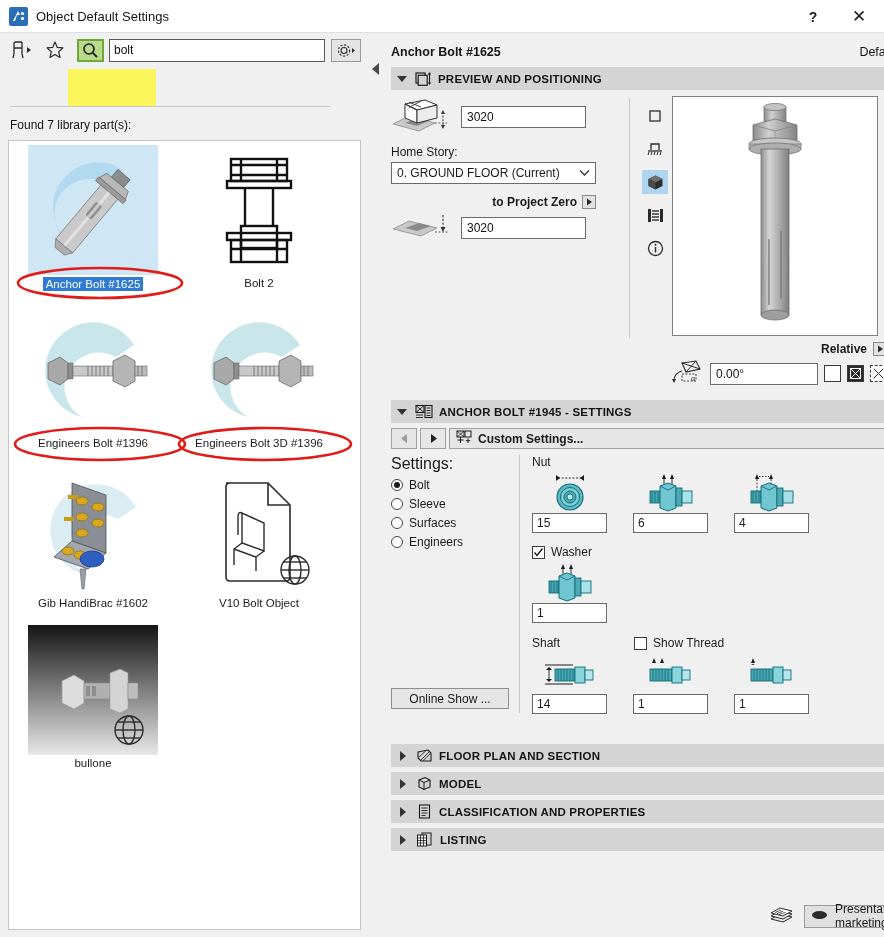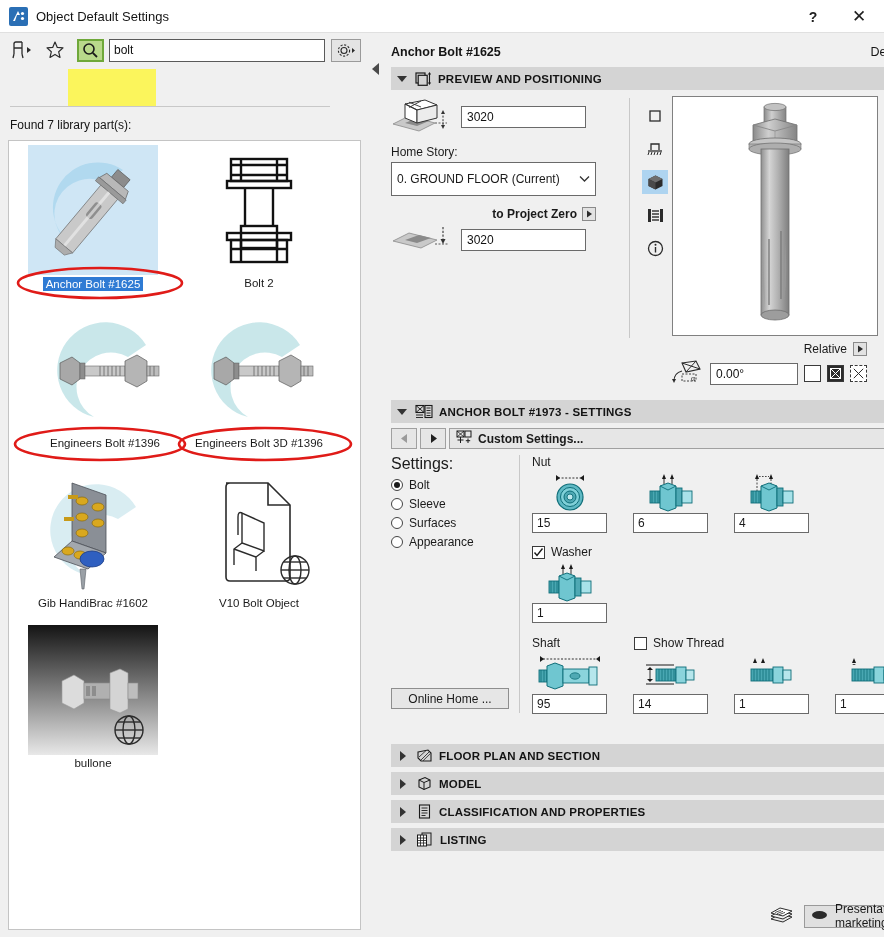--- a/index.html
+++ b/index.html
@@ -117,21 +117,21 @@
     border: 1px solid #6a6a6a; background: #fff; height: 22px;
     font-size: 12px; color: #101010; display: flex; align-items: center;
     padding-left: 5px;
   }
   #elev-row { display:flex; align-items:center; gap:8px; }
   #home-story-label { margin-top: 8px; font-size: 12px; }
   #home-story-sel {
     margin-top: 3px; width: 205px; height: 22px;
     border: 1px solid #6a6a6a; background: #fff;
     display: flex; align-items: center; justify-content: space-between;
-    padding: 16px 5px; font-size: 12px;
+    padding: 4px 5px; font-size: 12px;
   }
   #proj-zero-row {
     margin-top: 11px; display: flex; 
     justify-content: flex-end; gap: 5px; width: 205px;
   }
   #proj-zero-label { font-weight: bold; font-size: 12px; }
   .sm-btn {
     width: 14px; height: 14px; border: 1px solid #8a8a8a; background: #e2e2e2;
     display: flex; align-items: center; justify-content: center;
   }
@@ -145,23 +145,23 @@
 
   #preview-box {
     width: 206px; height: 240px; background: #fff;
     border: 1px solid #808080; margin-left: 2px;
     display: flex; align-items: center; justify-content: center;
   }
   #rel-row {
     display: flex; align-items: center; justify-content: flex-end;
     gap: 6px; margin-top: 6px; padding-right: 12px;
   }
-  #rel-label { font-weight: normal; font-size: 12px; }
+  #rel-label { font-weight: bold; font-size: 12px; }
   #rot-row { display: flex; align-items: center; gap: 6px; margin-top: 3px; justify-content: flex-end; padding-right: 12px;}
-  #rot-fld { width: 88px; }
+  #rot-fld { width: 108px; }
   .mirror-box { width: 17px; height: 17px; border: 1px solid #3a3a3a; background:#fff; display:flex; align-items:center; justify-content:center;}
   .mirror-box.filled { background:#2b2b2b; }
 
   
   #cs-row { display: flex; align-items: center; gap: 3px; margin: 5px 0 0 8px; }
   .nav-btn {
     width: 26px; height: 21px; border: 1px solid #a0a0a0; background: #e6e6e6;
     display: flex; align-items: center; justify-content: center;
   }
   #cs-main {
@@ -307,21 +307,21 @@
                 <rect x="37" y="95" width="56" height="22"></rect>
                 <line x1="47" y1="95" x2="47" y2="117"></line>
                   <line x1="83" y1="95" x2="83" y2="117"></line>
                 <line x1="37" y1="104" x2="93" y2="104"></line>
               </g>
             </svg>
           </div>
           <span class="part-label">Bolt 2</span>
         </div>
 
-        <div class="part-cell" style="left:16px; top:164px;">
+        <div class="part-cell" style="left:4px; top:164px;">
           <div class="part-thumb">
             <svg width="130" height="130" viewBox="0 0 130 130">
               <path d="M106 40 A48 48 0 1 0 54 112 A26 26 0 1 1 88 52 Z" fill="#bfe3e6" opacity=".85"></path>
               <g>
                 <polygon points="20,58 32,52 40,58 40,74 32,80 20,74" fill="#a8a8a8" stroke="#5a5a5a" stroke-width=".7"></polygon>
                 <rect x="40" y="58" width="5" height="16" fill="#8d8d8d" stroke="#5f5f5f" stroke-width=".5"></rect>
                 <rect x="45" y="61" width="40" height="10" fill="#c9c9c9" stroke="#6a6a6a" stroke-width=".6"></rect>
                 <g stroke="#6e6e6e" stroke-width=".9">
                   <line x1="60" y1="61" x2="60" y2="71"></line>
                     <line x1="64" y1="61" x2="64" y2="71"></line>
@@ -686,21 +686,21 @@
               <line x1="11.5" y1="6.5" x2="15.5" y2="6.5"></line>
               <line x1="11.5" y1="9" x2="15.5" y2="9"></line>
               <line x1="11.5" y1="11.5" x2="15.5" y2="11.5"></line>
             </g>
           <g stroke="#1a1a1a" stroke-width=".9">
               <line x1="1" y1="11" x2="8" y2="11"></line>
               <line x1="1" y1="13.5" x2="8" y2="13.5"></line>
             </g>
         </svg>
       </span>
-      <span>ANCHOR BOLT #1973 - SETTINGS</span>
+      <span>ANCHOR BOLT #1945 - SETTINGS</span>
     </div>
 
     <div id="cs-row">
       <span class="nav-btn">
         <svg width="9" height="11" viewBox="0 0 9 11">
             <polygon points="7,1 1,5.5 7,10" fill="#9a9a9a"></polygon>
           </svg>
       </span>
       <span class="nav-btn">
         <svg width="9" height="11" viewBox="0 0 9 11">
@@ -738,24 +738,24 @@
         <div class="radio-row">
           <span class="radio"></span>
           <span>Sleeve</span>
         </div>
         <div class="radio-row">
           <span class="radio"></span>
           <span>Surfaces</span>
         </div>
         <div class="radio-row">
           <span class="radio"></span>
-          <span>Appearance</span>
-        </div>
-
-        <div id="online-help">Online Home ...</div>
+          <span>Engineers</span>
+        </div>
+
+        <div id="online-help">Online Show ...</div>
       </div>
 
       <div id="set-divider"></div>
 
       <div id="set-right">
 
         <div class="grp-title">Nut</div>
         <div class="param-row">
           <div class="param">
             <div class="param-ico">
@@ -858,39 +858,20 @@
 
         <div style="display:flex; align-items:center; gap:74px; margin-top:13px;">
           <span class="grp-title" style="margin:0;">Shaft</span>
           <span class="chk-row">
             <span class="chk"></span>
             <span>Show Thread</span>
           </span>
         </div>
 
         <div class="param-row" style="margin-top:2px;">
-          <div class="param">
-            <div class="param-ico">
-              <svg width="70" height="42" viewBox="0 0 70 42">
-                <line x1="8" y1="7" x2="62" y2="7" stroke="#1a1a1a" stroke-width=".9" stroke-dasharray="2 1.6"></line>
-                <polygon points="5,4 5,10 9,7" fill="#1a1a1a"></polygon>
-                  <polygon points="65,4 65,10 61,7" fill="#1a1a1a"></polygon>
-                <rect x="4" y="18" width="8" height="12" fill="#49a7b2" stroke="#0f6e79" stroke-width=".9"></rect>
-                <g stroke="#0f6e79" stroke-width=".8">
-                    <line x1="6" y1="18" x2="6" y2="30"></line>
-                    <line x1="9" y1="18" x2="9" y2="30"></line>
-                  </g>
-                <polygon points="12,14 20,11 28,14 28,34 20,37 12,34" fill="#6fc6d0" stroke="#0f6e79" stroke-width="1"></polygon>
-                <rect x="28" y="17" width="26" height="14" fill="#8ad4dc" stroke="#0f6e79" stroke-width=".9"></rect>
-                <ellipse cx="40" cy="24" rx="5" ry="3.2" fill="#4fa9b4" stroke="#0f6e79" stroke-width=".8"></ellipse>
-                <rect x="54" y="15" width="8" height="18" fill="#b6e6ec" stroke="#0f6e79" stroke-width=".9"></rect>
-              </svg>
-            </div>
-            <div class="param-fld">95</div>
-          </div>
           <div class="param">
             <div class="param-ico">
               <svg width="58" height="42" viewBox="0 0 58 42">
                 <g fill="#1a1a1a">
                     <polygon points="8,15 5,18 11,18"></polygon>
                     <polygon points="8,30 5,27 11,27"></polygon>
                   </g>
                 <line x1="8" y1="18" x2="8" y2="27" stroke="#1a1a1a" stroke-width=".9"></line>
                 <line x1="4" y1="13" x2="32" y2="13" stroke="#1a1a1a" stroke-width="1"></line>
                 <line x1="4" y1="32" x2="32" y2="32" stroke="#1a1a1a" stroke-width="1"></line>

